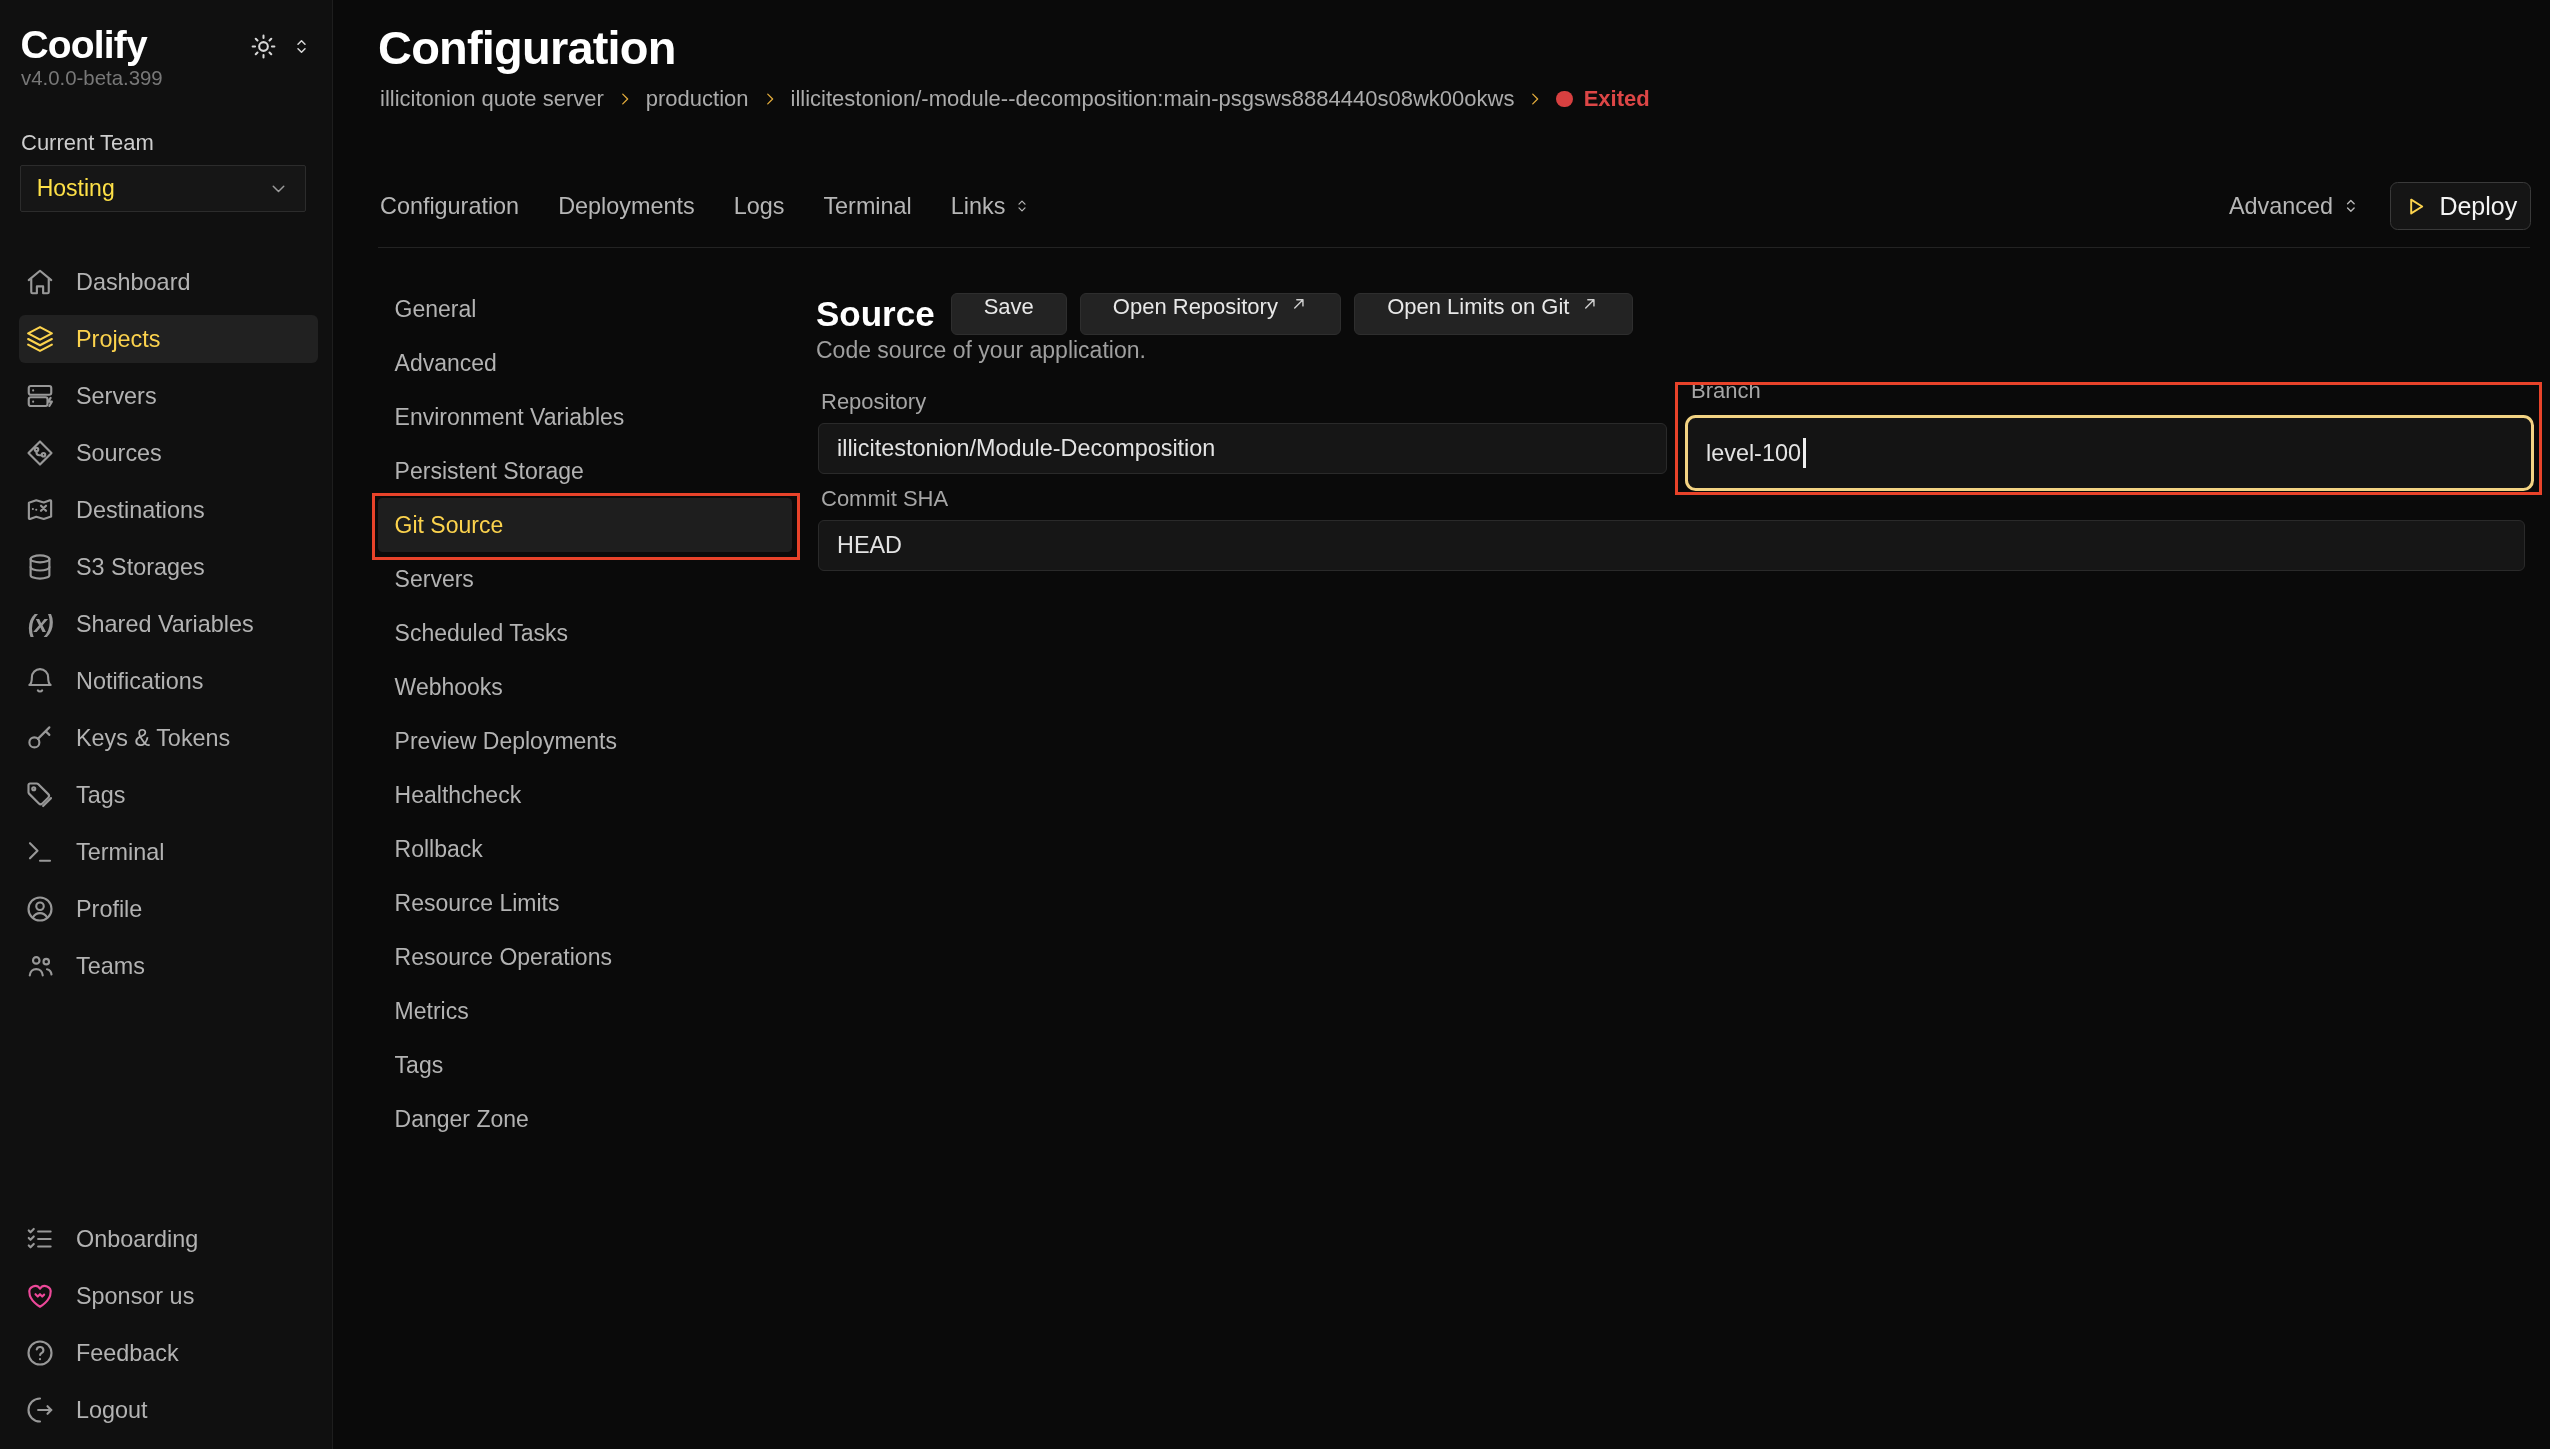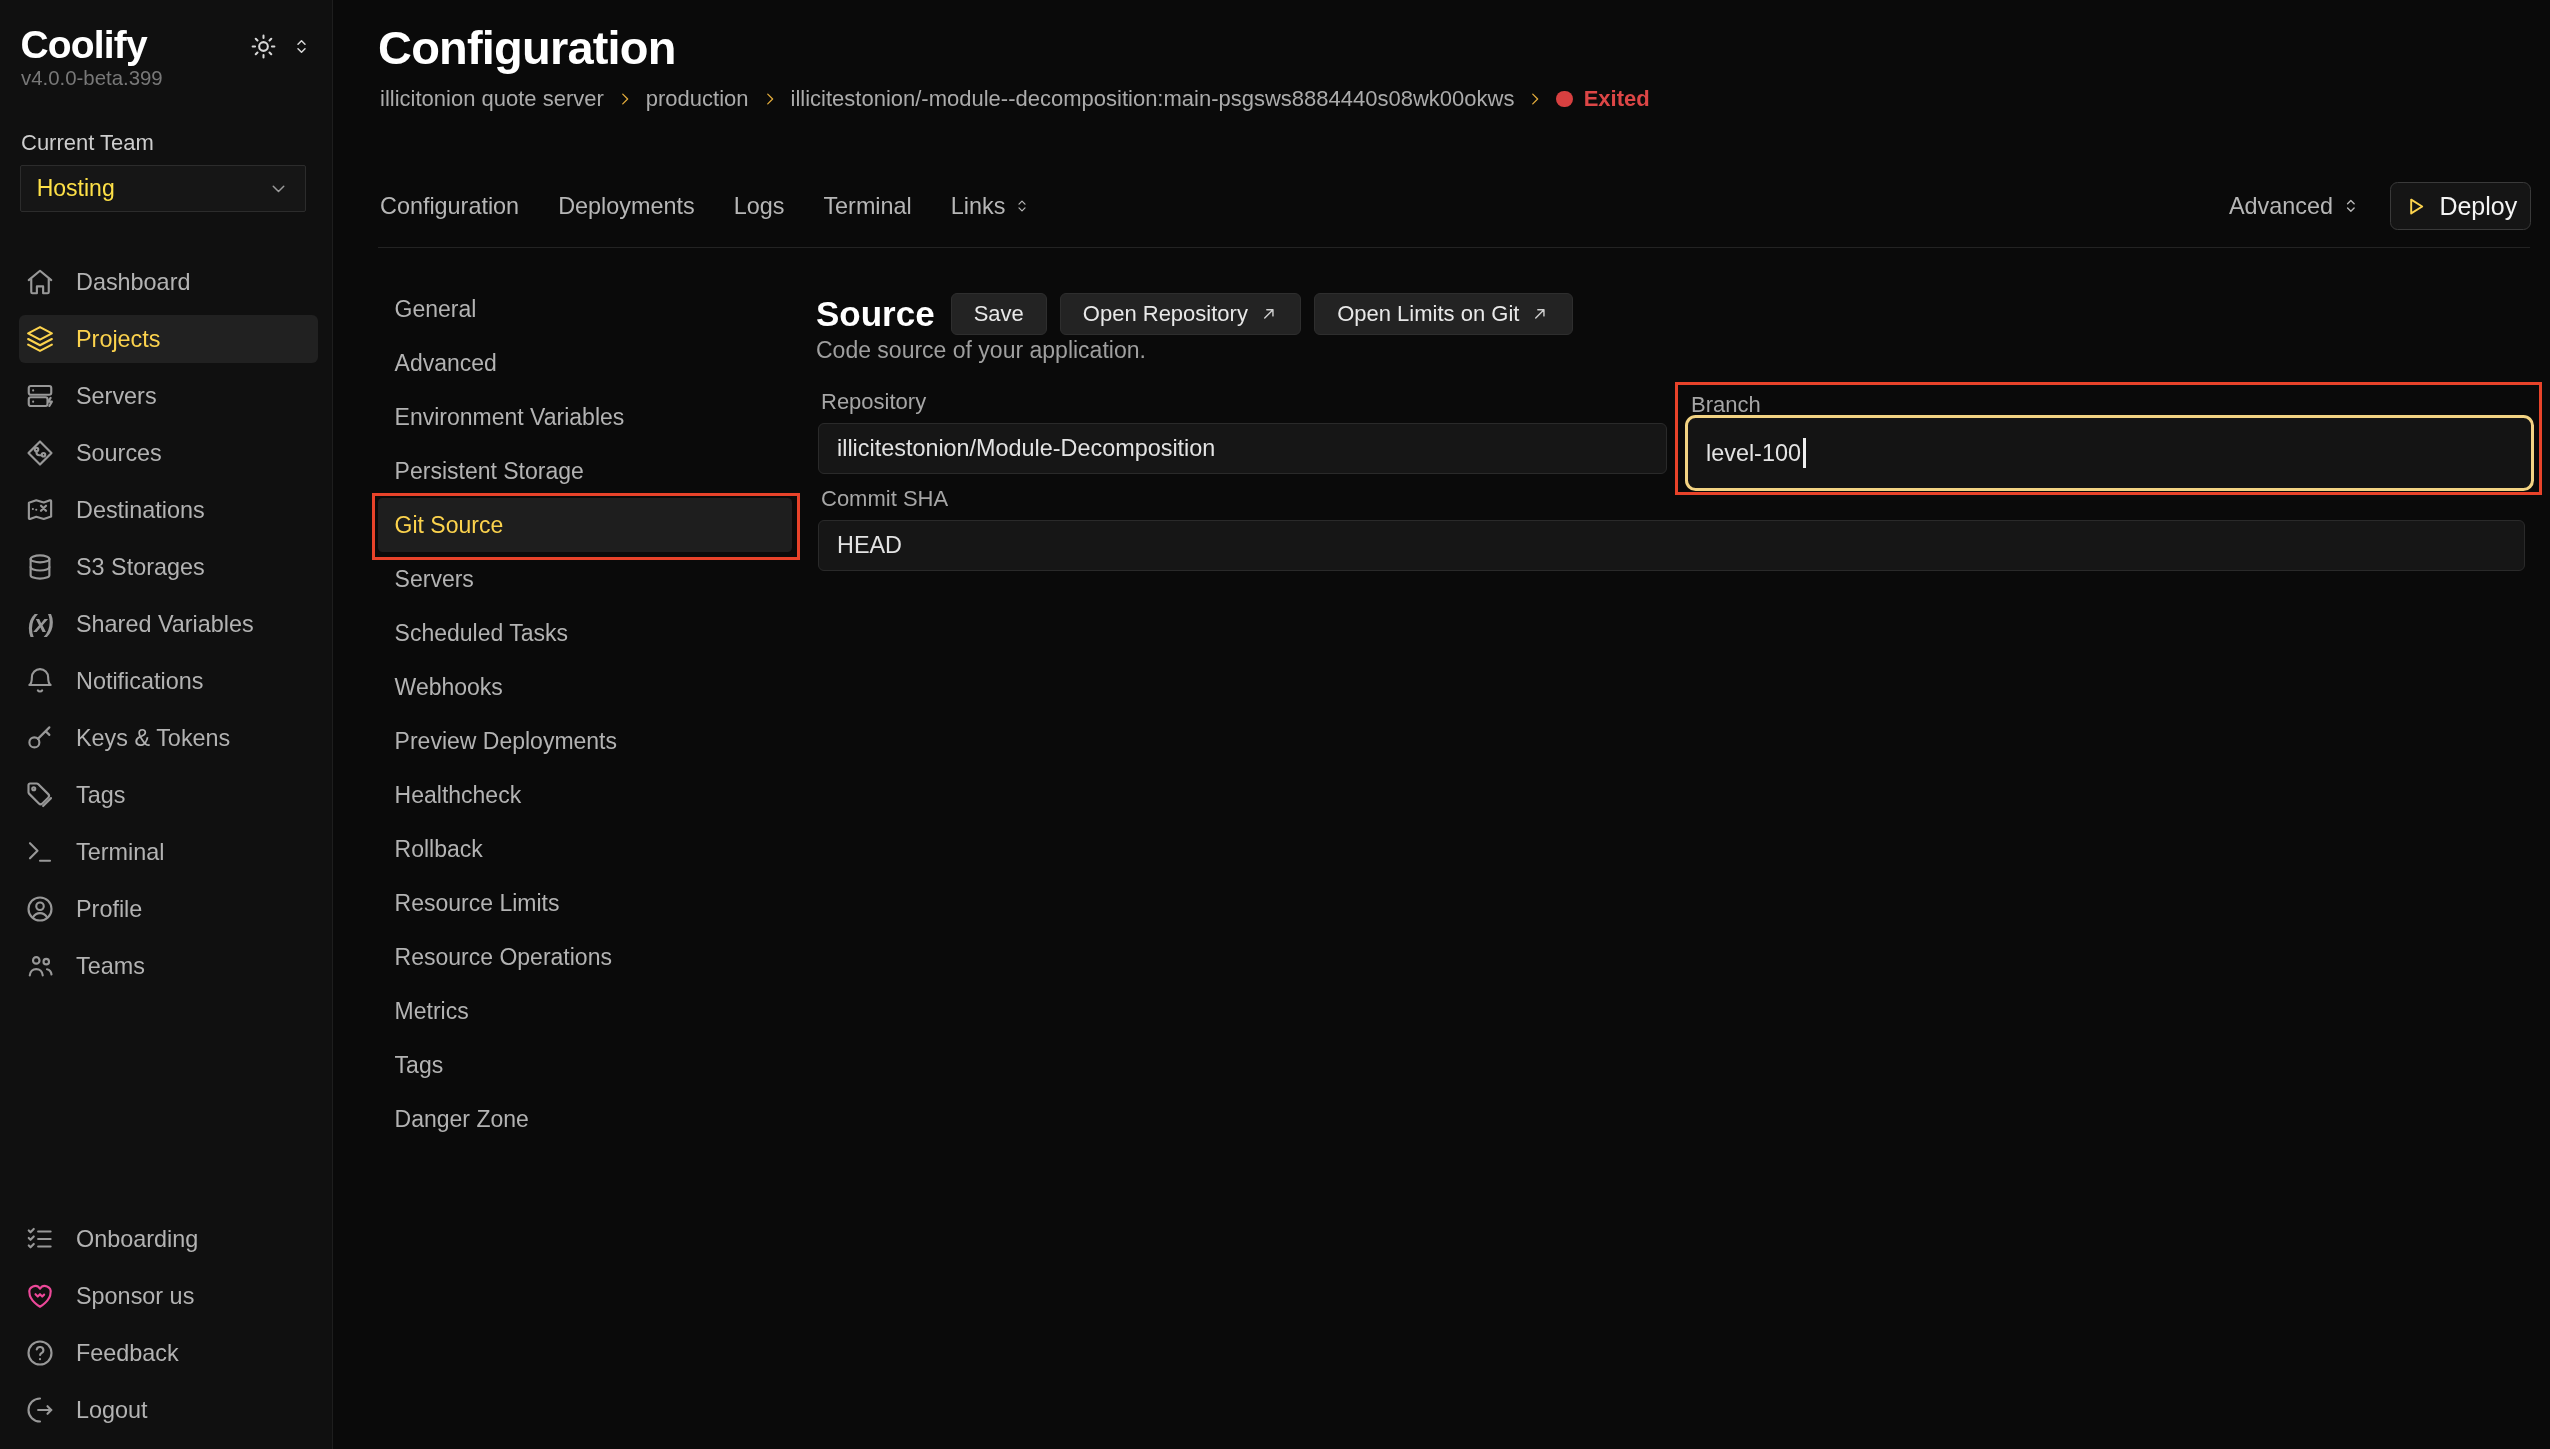--- a/index.html
+++ b/index.html
@@ -63,32 +63,32 @@
   .subnav { position:absolute; left:45px; top:282px; width:414px; }
   .subnav-item { height:54px; display:flex; align-items:center; padding-left:16.6px;
                  font-size:23px; color:#b3b3b3; border-radius:4.5px; cursor:pointer; }
   .subnav-item.active { background:#1e1e1e; color:#fcd34d; }
 
   
   .source-row { position:absolute; left:483px; top:293px; height:42px; display:flex;
                 align-items:center; gap:13px; }
   .source-h { font-size:35px; font-weight:700; color:#ffffff; margin-right:3px; }
   .btn { height:42px; background:#232323; border:0.8px solid #2e2e2e; border-radius:6px;
-         display:flex; align-items:center; gap:10.6px; padding:0 22px; font-size:22px;
+         display:flex; gap:10.6px; padding:0 32px; font-size:22px;
          color:#e8e8e8; cursor:pointer; white-space:nowrap; }
   .btn .arr { color:#d0d0d0; }
   .source-desc { position:absolute; left:483px; top:337px; font-size:23px; color:#9f9f9f; }
 
   .f-label { position:absolute; font-size:22px; color:#a6a6a6; }
   .f-input { position:absolute; height:51px; background:#161616; border:1.5px solid #2a2a2a;
              border-radius:6px; display:flex; align-items:center; padding:0 18px;
              font-size:23.4px; color:#e3e3e3; }
   .lbl-repo { left:488px; top:389px; }
   .in-repo  { left:485px; top:423px; width:849px; }
-  .lbl-branch { left:1358px; top:378px;margin-top:14px; }
+  .lbl-branch { left:1358px; top:378px; }
   .in-branch { left:1352px; top:415px; width:849px; height:76px; background:#141414;
                border:3px solid #f2d383; border-radius:10.6px; }
   .caret { display:inline-block; width:2.3px; height:30px; background:#efefef; margin-left:2.3px; }
   .lbl-sha { left:488px; top:486px; }
   .in-sha  { left:485px; top:520px; width:1707px; }
 
   
   .annot { position:absolute; border:3.8px solid #e8432a; pointer-events:none; }
   .annot-gitsource { left:39px; top:493px; width:428px; height:67px; }
   .annot-branch { left:1342px; top:382px; width:867px; height:113px; }

